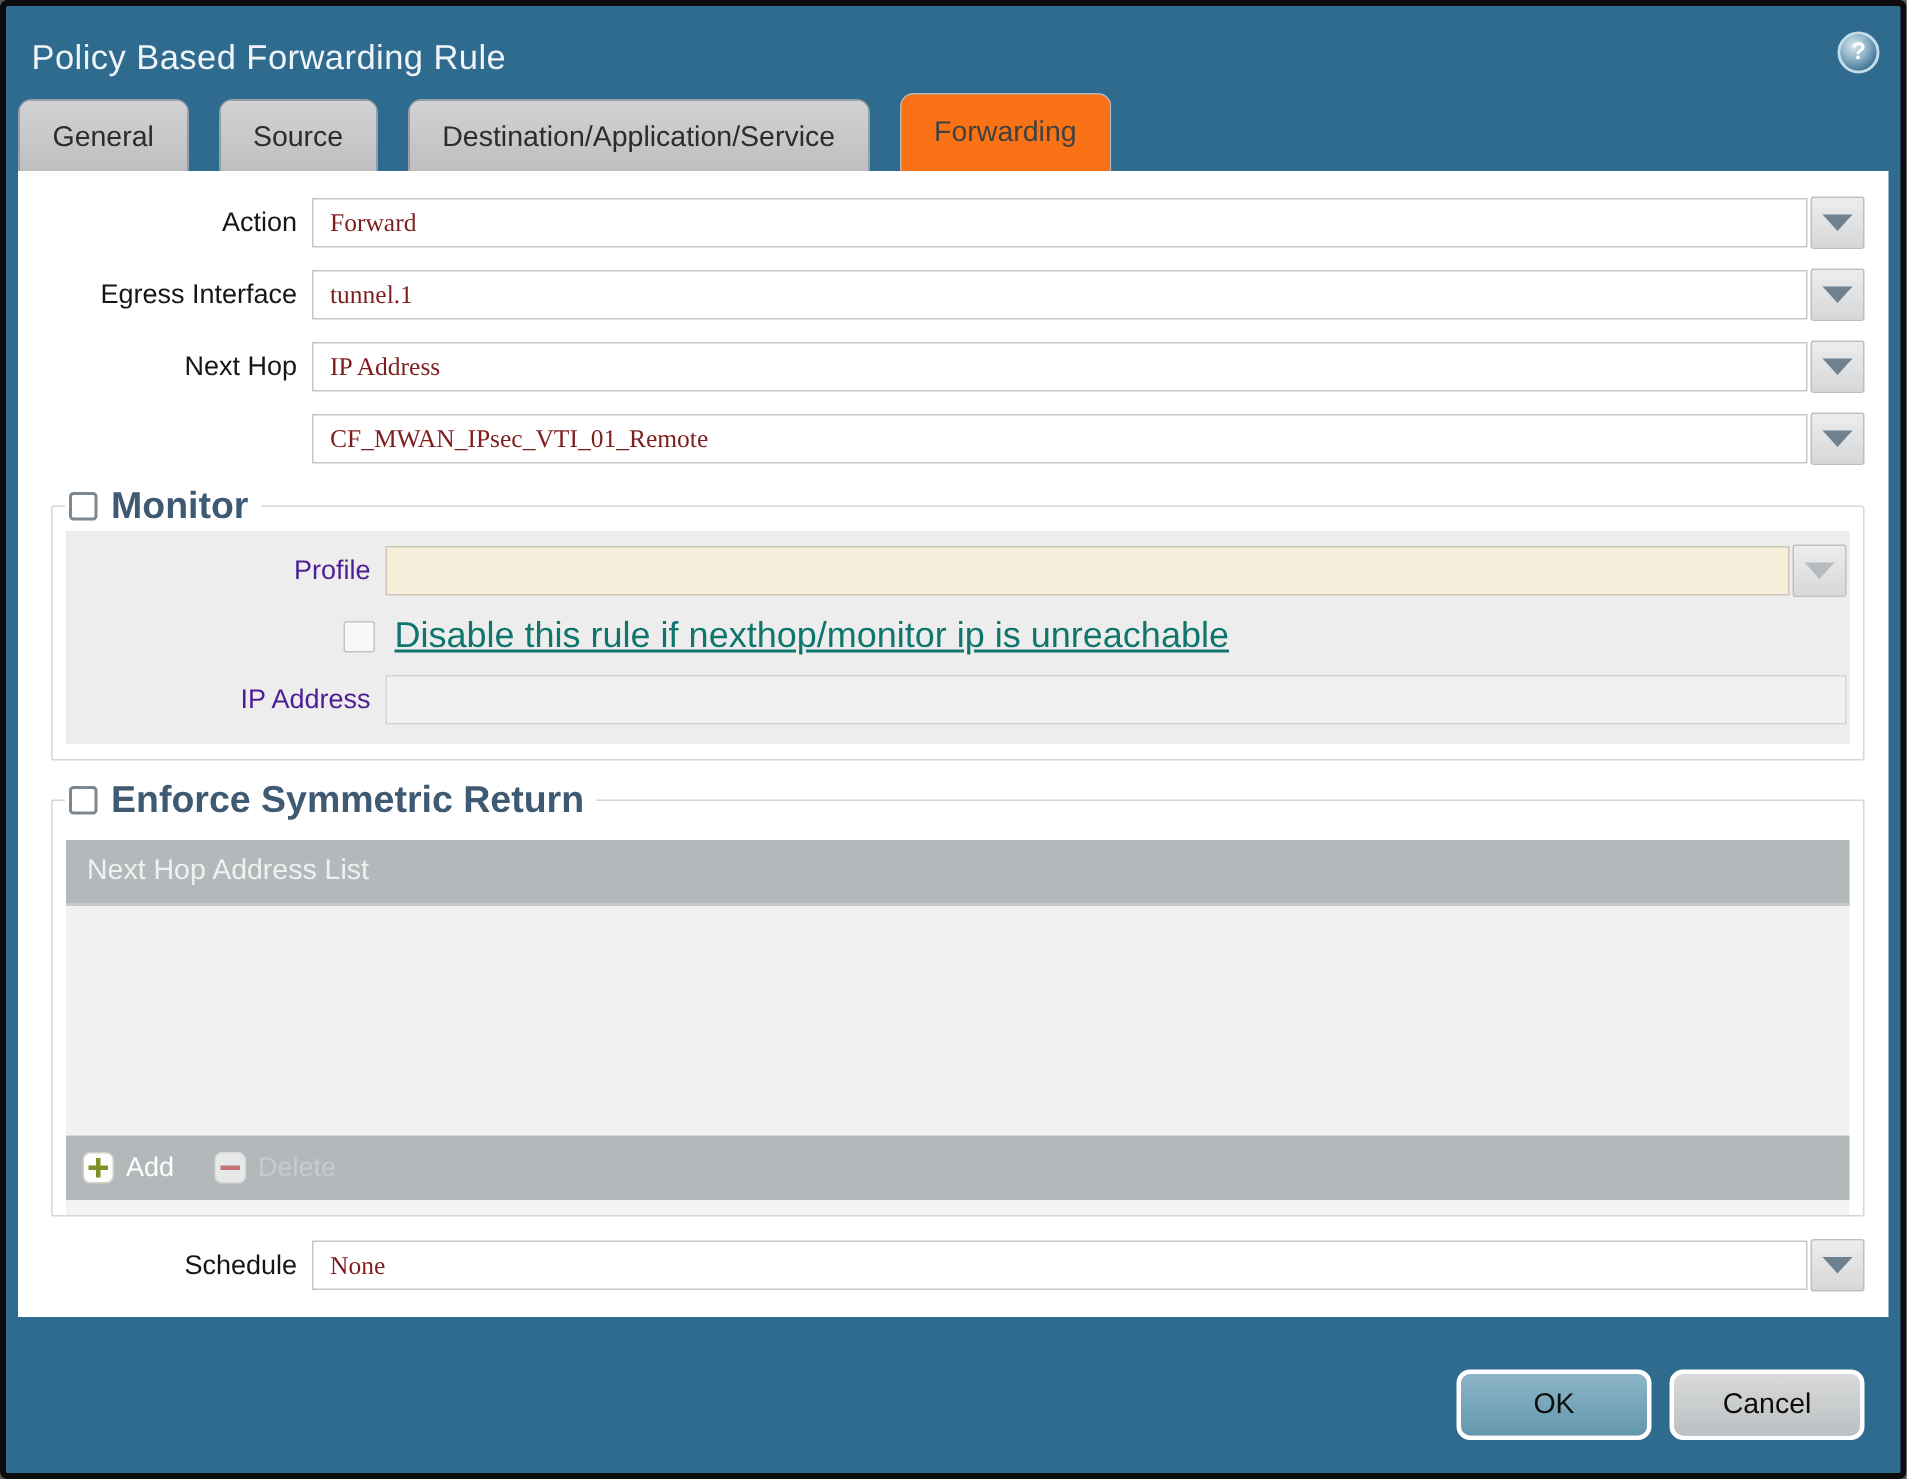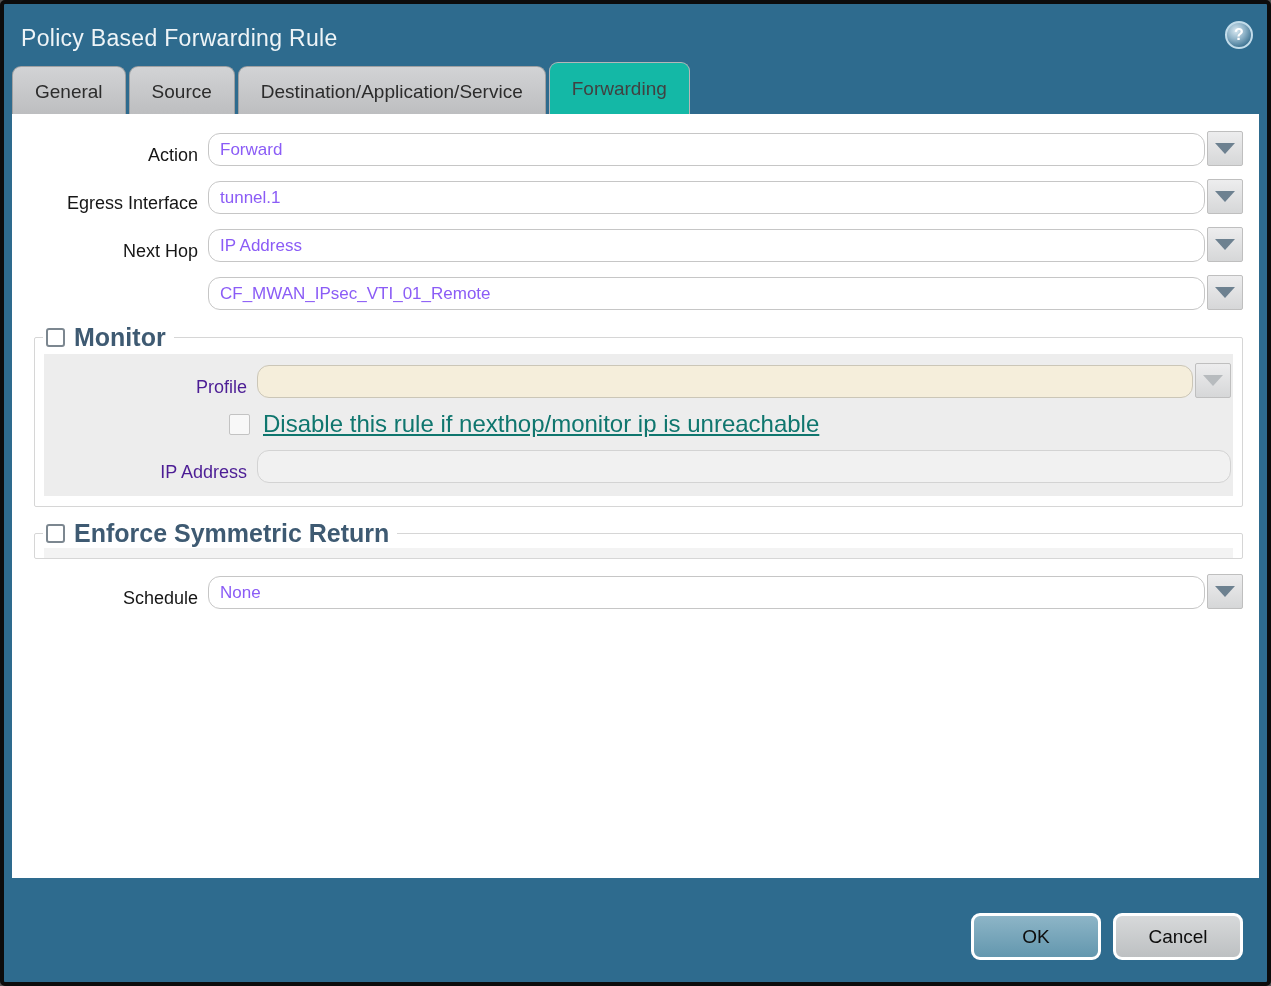--- a/index.html
+++ b/index.html
@@ -31,58 +31,58 @@
     background:radial-gradient(circle at 38% 32%, #d9e9f2 0%, #8fb3c8 40%, #3d7291 78%);
     border:2px solid #c2dcea;
     display:flex; align-items:center; justify-content:center;
     color:#ffffff; font-size:16px; font-weight:bold;
     cursor:pointer;
   }
 
   
   .tabstrip {
     height:52px;
-    display:flex; align-items:flex-end; gap:3px;
+    display:flex; align-items:flex-end; gap:20px;
     padding-left:8px;
   }
   .tab {
     height:48px; line-height:49px;
     padding:0 22px;
     background:linear-gradient(#d2d3d5,#bdbec0);
     border:1px solid #9fa0a2; border-bottom:none;
     border-radius:9px 9px 0 0;
     font-size:19px; color:#2c2c2c;
     cursor:pointer; white-space:nowrap;
   }
   .tab.active {
     height:52px; line-height:52px;
-    background:#14b8a6; border-color:#b5b6b8;
+    background:#f97316; border-color:#b5b6b8;
     color:#414141;
   }
 
   
   .content {
     margin:0 8px;
     background:#ffffff;
     height:764px;
     padding-top:17px;
     position:relative;
   }
 
-  .frow { display:flex; align-items:flex-end; margin:0 16px 13px 0; }
+  .frow { display:flex; align-items:center; margin:0 16px 13px 0; }
   .flabel {
     flex:none; width:196px; text-align:right; padding-right:10px;
     font-size:18px; color:#161616;
   }
   .fbox {
     flex:1; height:33px;
-    border:1px solid #c6c6c6; border-radius:12px;
+    border:1px solid #c6c6c6; border-radius:0;
     background:#fff;
     display:flex; align-items:center;
-    padding:0 11px; font-size:17px; color:#8b5cf6;
+    padding:0 11px; font-size:17px; color:#7f1d1d;font-family:Liberation Serif, serif;
   }
   .ddbtn {
     flex:none; width:36px; height:35px; margin-left:2px;
     background:linear-gradient(#ededee,#d6d7d8);
     border:1px solid #bfbfbf; border-radius:2px;
     display:flex; align-items:center; justify-content:center;
     cursor:pointer;
   }
   .tri {
     width:0; height:0;
@@ -263,20 +263,36 @@
           </div>
         </div>
       </div>
     </fieldset>
 
     <fieldset class="group">
       <legend>
         <span class="cb"></span>
         <span>Enforce Symmetric Return</span>
       </legend>
+      <div class="nh-table">
+        <div class="nh-head">
+          <span>Next Hop Address List</span>
+        </div>
+        <div class="nh-body"></div>
+        <div class="nh-foot">
+          <div class="tbtn">
+            <span class="icon-plus"></span>
+            <span class="lbl">Add</span>
+          </div>
+          <div class="tbtn disabled">
+            <span class="icon-minus"></span>
+            <span class="lbl">Delete</span>
+          </div>
+        </div>
+      </div>
       <div class="nh-strip"></div>
     </fieldset>
 
     <div class="frow schedule-row">
       <div class="flabel">Schedule</div>
       <div class="fbox">
         <span>None</span>
       </div>
       <div class="ddbtn">
         <span class="tri"></span>

